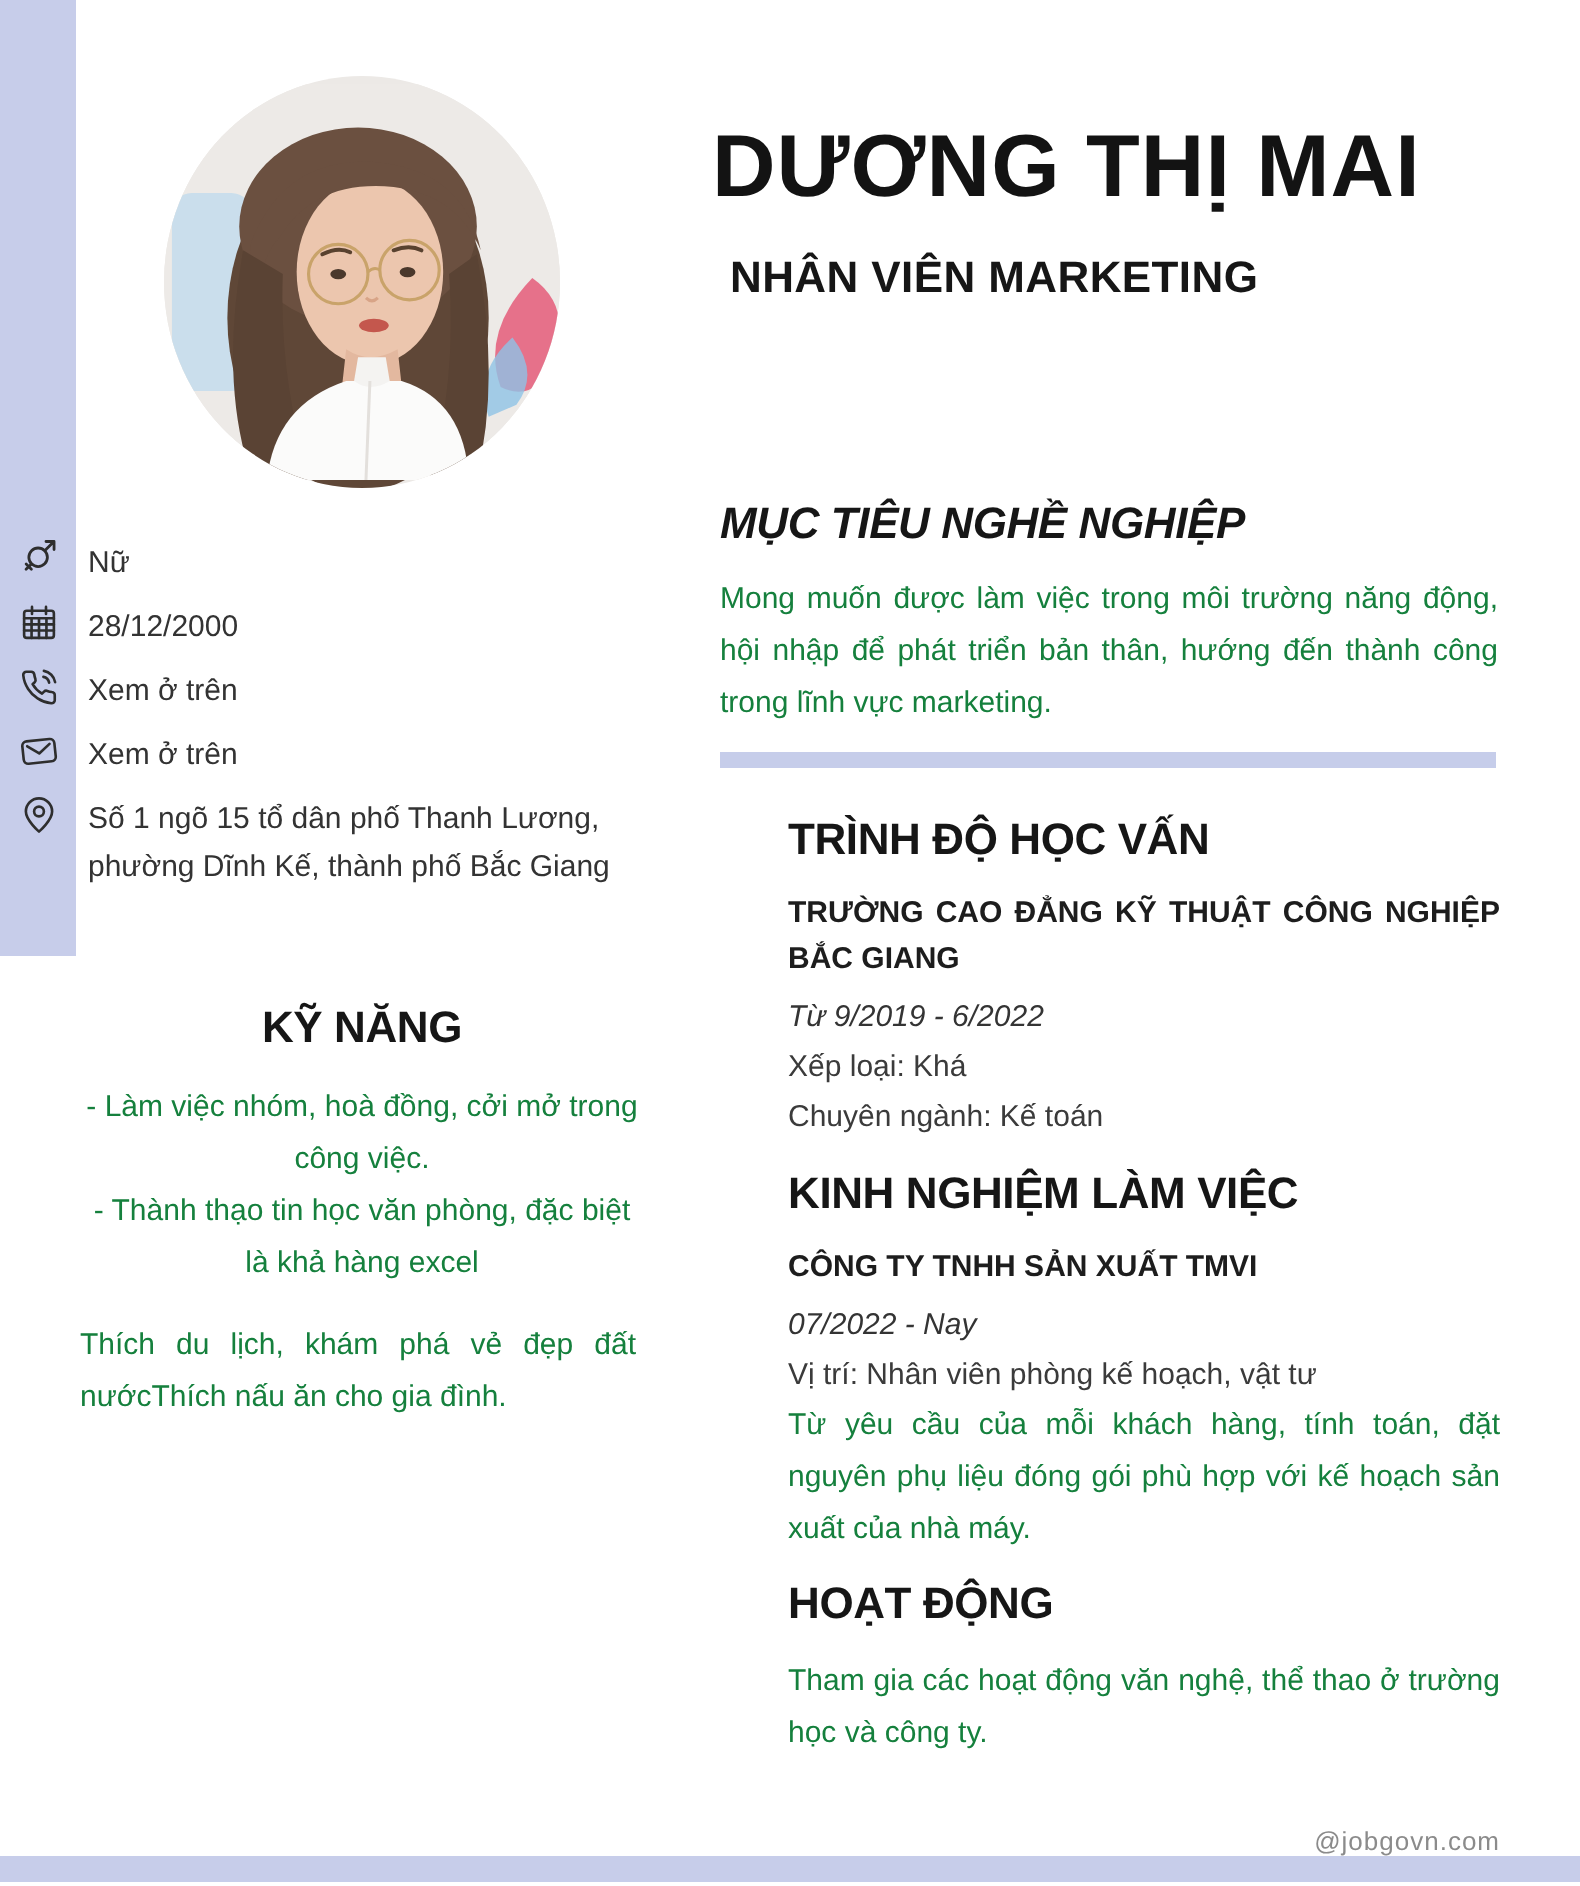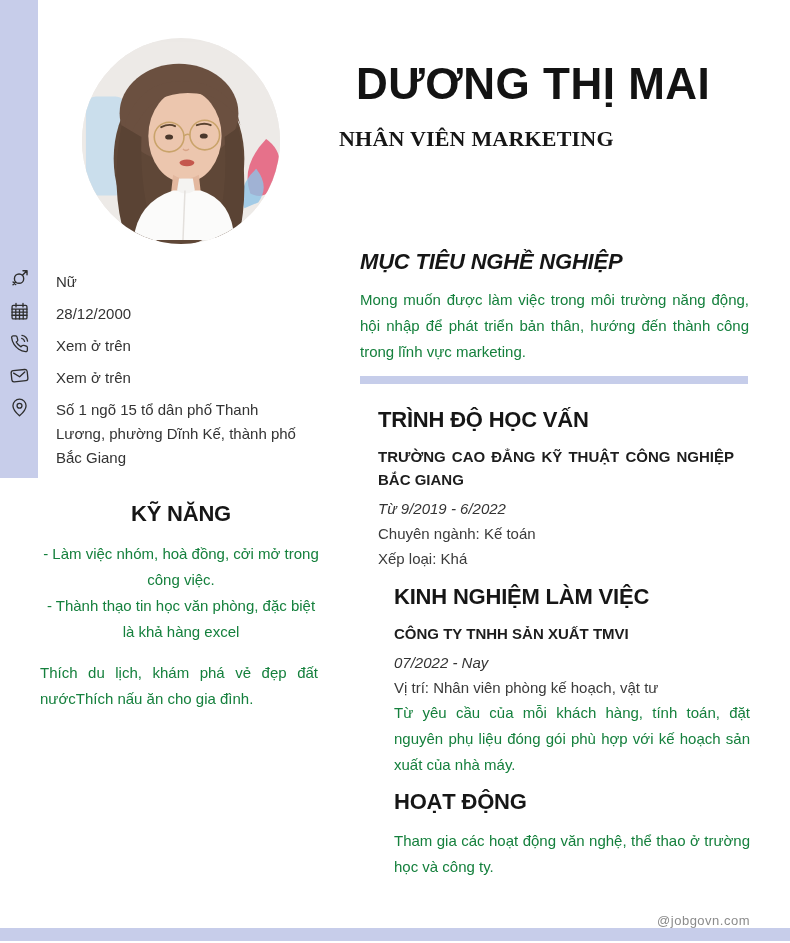--- a/index.html
+++ b/index.html
@@ -31,36 +31,35 @@
   }
   .photo svg { width: 100%; height: 100%; display: block; }
 
   .name {
     position: absolute; left: 356px; top: 62px;
     font-size: 44px; line-height: 1.0; font-weight: bold;
     color: #131313; letter-spacing: 0.5px;
     white-space: nowrap;
   }
   .job-title {
-    position: absolute; left: 339px; top: 128px;
+    position: absolute; left: 365px; top: 128px;
     font-size: 22px; line-height: 1.0; font-weight: bold;
     color: #161616; letter-spacing: 0.2px;
     white-space: nowrap;
-    font-family: Liberation Serif, serif;
   }
 
   .info { position: absolute; left: 0; top: 267px; width: 330px; }
   .info-row { display: flex; align-items: flex-start; min-height: 32px; }
   .info-icon {
     flex: 0 0 38px; display: flex; justify-content: center;
     padding-top: 2px; color: #2e2e2e;
   }
   .info-icon svg { width: 21px; height: 21px; }
   .info-text {
-    padding-left: 18px; padding-top: 3px;
+    padding-left: 6px; padding-top: 3px;
     font-size: 15px; line-height: 24px; color: #333;
     width: 270px;
   }
 
   .h-section {
     font-size: 22px; font-weight: bold; color: #161616;
     letter-spacing: -0.2px; margin: 0;
   }
   .body-text { font-size: 15px; line-height: 26px; color: #15803d; }
   .justify { text-align: justify; }
@@ -71,21 +70,21 @@
   .hobbies .h-section { margin-bottom: 13px; }
 
   .objective { position: absolute; left: 360px; top: 249px; width: 389px; }
   .objective .h-section { margin-bottom: 12px; font-style: italic; }
 
   .divider {
     position: absolute; left: 360px; top: 376px;
     width: 388px; height: 8px; background: #c6cdea;
   }
 
-  .education  { position: absolute; left: 378px; top: 407px; width: 356px; }
+  .education  { position: absolute; left: 394px; top: 407px; width: 356px; }
   .experience { position: absolute; left: 394px; top: 584px; width: 356px; }
   .activities { position: absolute; left: 394px; top: 789px; width: 356px; }
   .education .h-section, .experience .h-section { margin-bottom: 12px; }
   .activities .h-section { margin-bottom: 13px; }
 
   .sub-title {
     font-size: 15px; font-weight: bold; color: #1d1d1d;
     line-height: 23px; margin-bottom: 5px;
   }
   .period { font-size: 15px; font-style: italic; color: #343434; line-height: 25px; }
@@ -202,22 +201,22 @@
     <h2 class="h-section">MỤC TIÊU NGHỀ NGHIỆP</h2>
     <div class="body-text justify">Mong muốn được làm việc trong môi trường năng động, hội nhập để phát triển bản thân, hướng đến thành công trong lĩnh vực marketing.</div>
   </div>
 
   <div class="divider"></div>
 
   <div class="education">
     <h2 class="h-section">TRÌNH ĐỘ HỌC VẤN</h2>
     <div class="sub-title justify">TRƯỜNG CAO ĐẲNG KỸ THUẬT CÔNG NGHIỆP BẮC GIANG</div>
     <div class="period">Từ 9/2019 - 6/2022</div>
+    <div class="detail-line">Xếp loại: Khá</div>
     <div class="detail-line">Chuyên ngành: Kế toán</div>
-    <div class="detail-line">Xếp loại: Khá</div>
   </div>
 
   <div class="experience">
     <h2 class="h-section">KINH NGHIỆM LÀM VIỆC</h2>
     <div class="sub-title">CÔNG TY TNHH SẢN XUẤT TMVI</div>
     <div class="period">07/2022 - Nay</div>
     <div class="detail-line">Vị trí: Nhân viên phòng kế hoạch, vật tư</div>
     <div class="body-text justify">Từ yêu cầu của mỗi khách hàng, tính toán, đặt nguyên phụ liệu đóng gói phù hợp với kế hoạch sản xuất của nhà máy.</div>
   </div>
 

